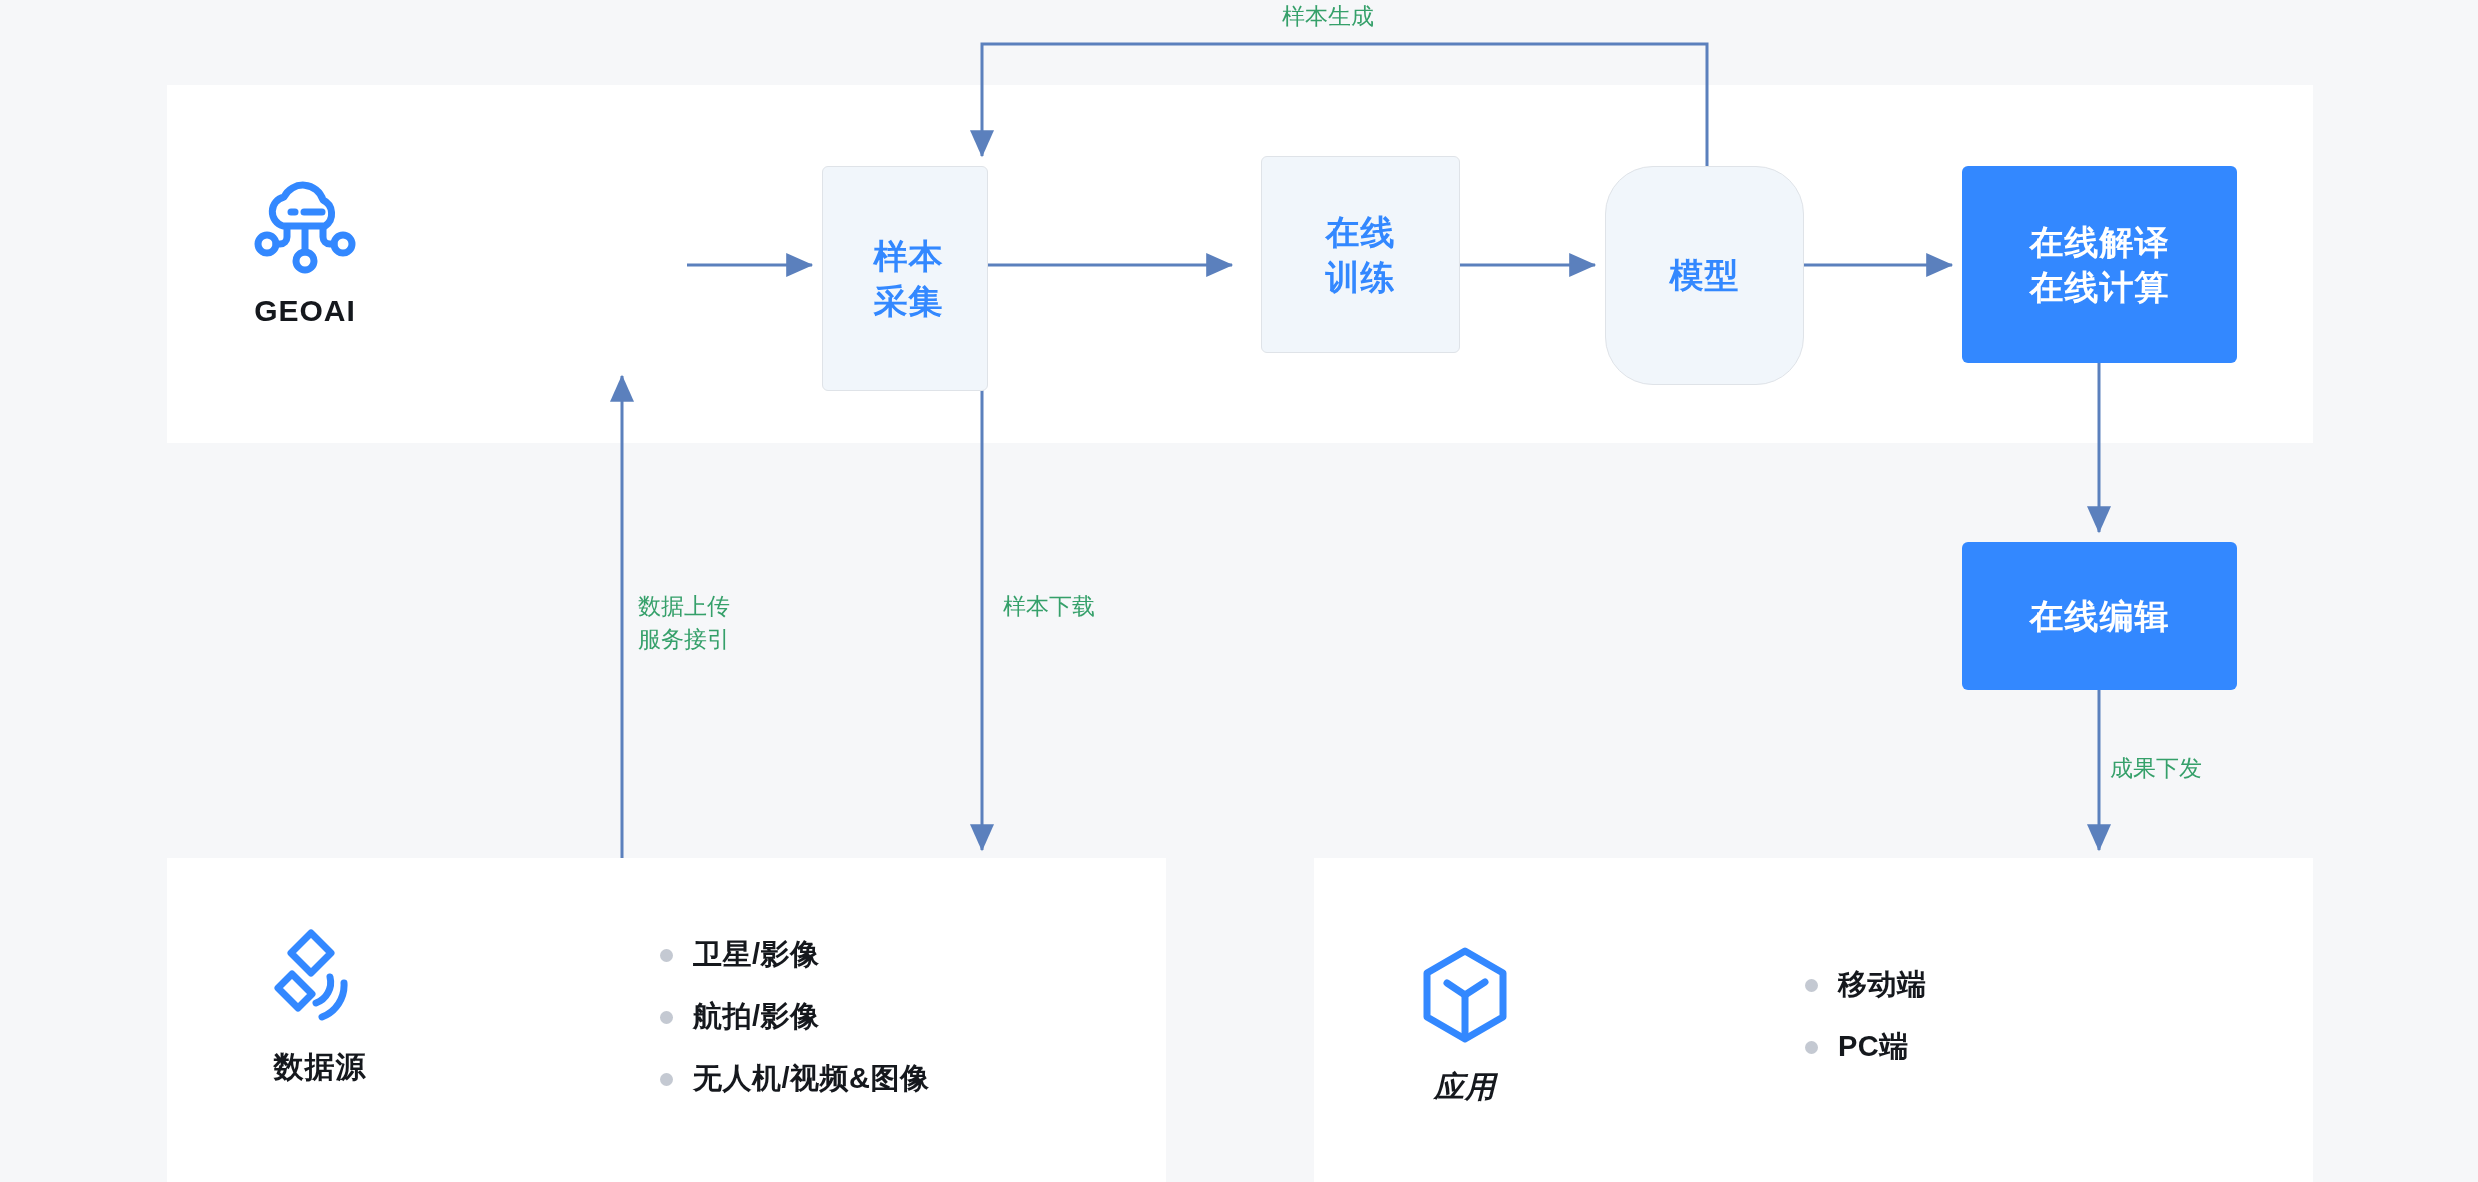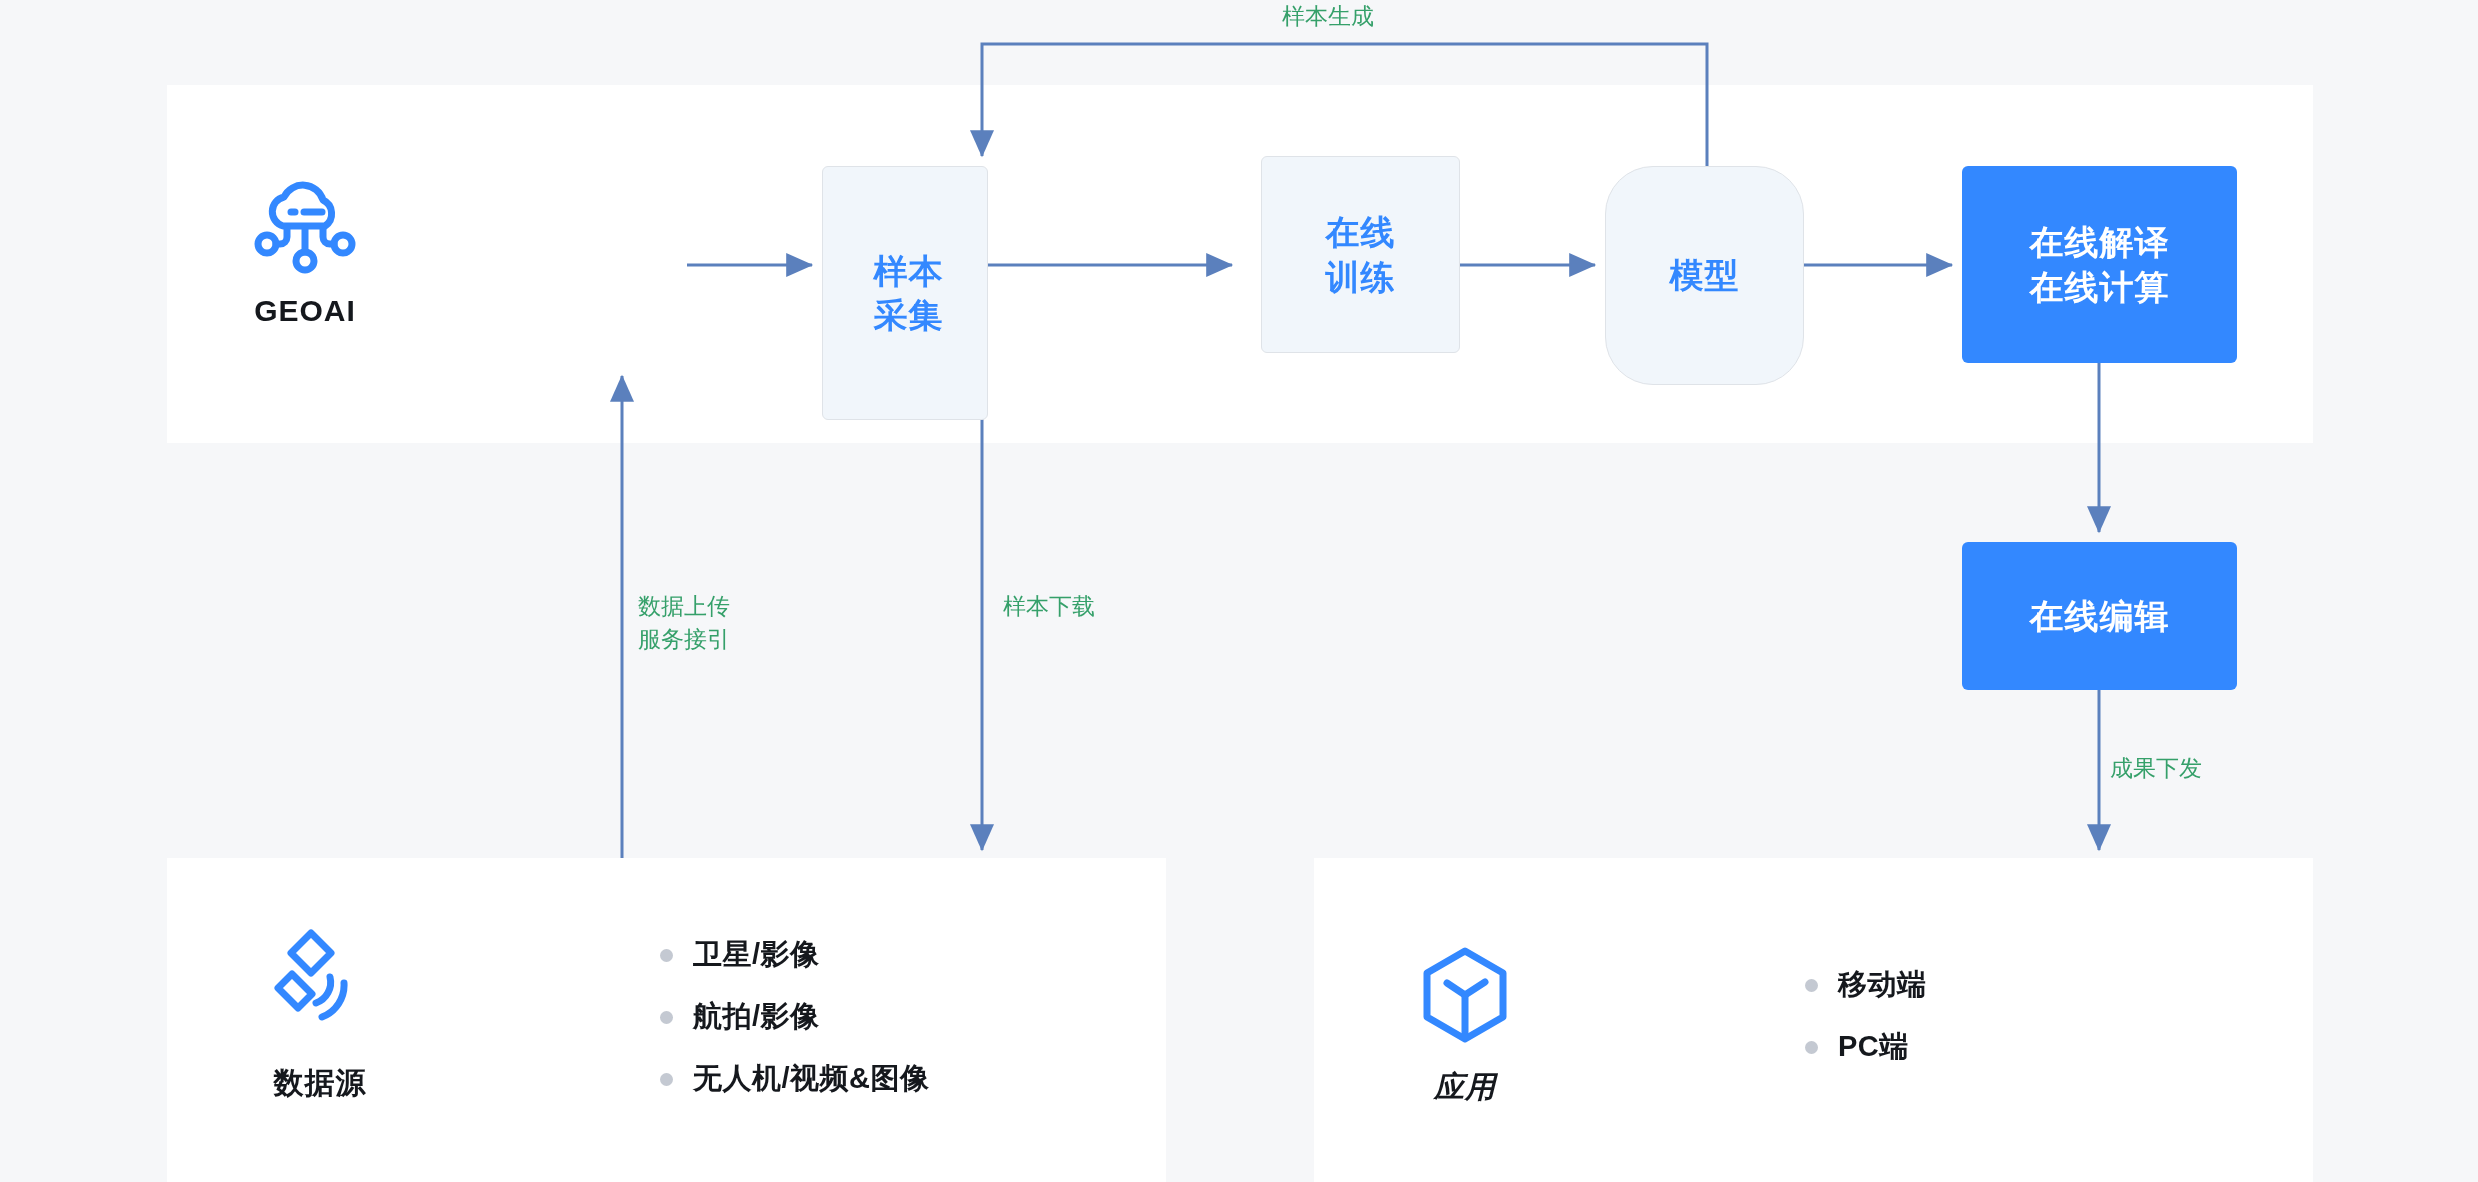--- a/index.html
+++ b/index.html
@@ -41,21 +41,21 @@
   .node.soft.round{border-radius:48px;}
   .node.solid{
     background:#3388ff;
     border-radius:6px;
     color:#ffffff;
     font-size:34px;
   }
   .node .ln{display:block;white-space:nowrap;}
 
   #n-recv{left:521px;top:166px;width:166px;height:197px;}
-  #n-collect{left:822px;top:166px;width:166px;height:254px;padding-left:7px;}
+  #n-collect{left:822px;top:166px;width:166px;height:225px;padding-left:7px;}
   #n-train{left:1242px;top:156px;width:199px;height:197px;margin-left:19px;}
   #n-model{left:1605px;top:166px;width:199px;height:219px;}
   #n-interp{left:1962px;top:166px;width:275px;height:197px;}
   #n-edit{left:1962px;top:542px;width:275px;height:148px;}
 
   
   .edge-label{
     position:absolute;
     color:#35a06a;
     font-size:23px;
@@ -66,21 +66,21 @@
   #lbl-upload{left:638px;top:590px;}
   #lbl-sample{left:1003px;top:590px;}
   #lbl-deliver{left:2110px;top:752px;}
 
   
   .sect-icon-wrap{
     position:absolute;
     display:flex;flex-direction:column;
     align-items:center;
   }
-  #src-icon-wrap{left:230px;top:925px;width:180px;gap:16px;}
+  #src-icon-wrap{left:230px;top:925px;width:180px;}
   #app-icon-wrap{left:1375px;top:945px;width:180px;font-style:italic;}
   .sect-title{
     margin-top:18px;
     font-size:30px;font-weight:bold;color:#15181d;
     letter-spacing:1px;white-space:nowrap;
   }
   .bullets{position:absolute;}
   #src-bullets{left:660px;top:935px;}
   #app-bullets{left:1805px;top:965px;}
   .bullet-row{

